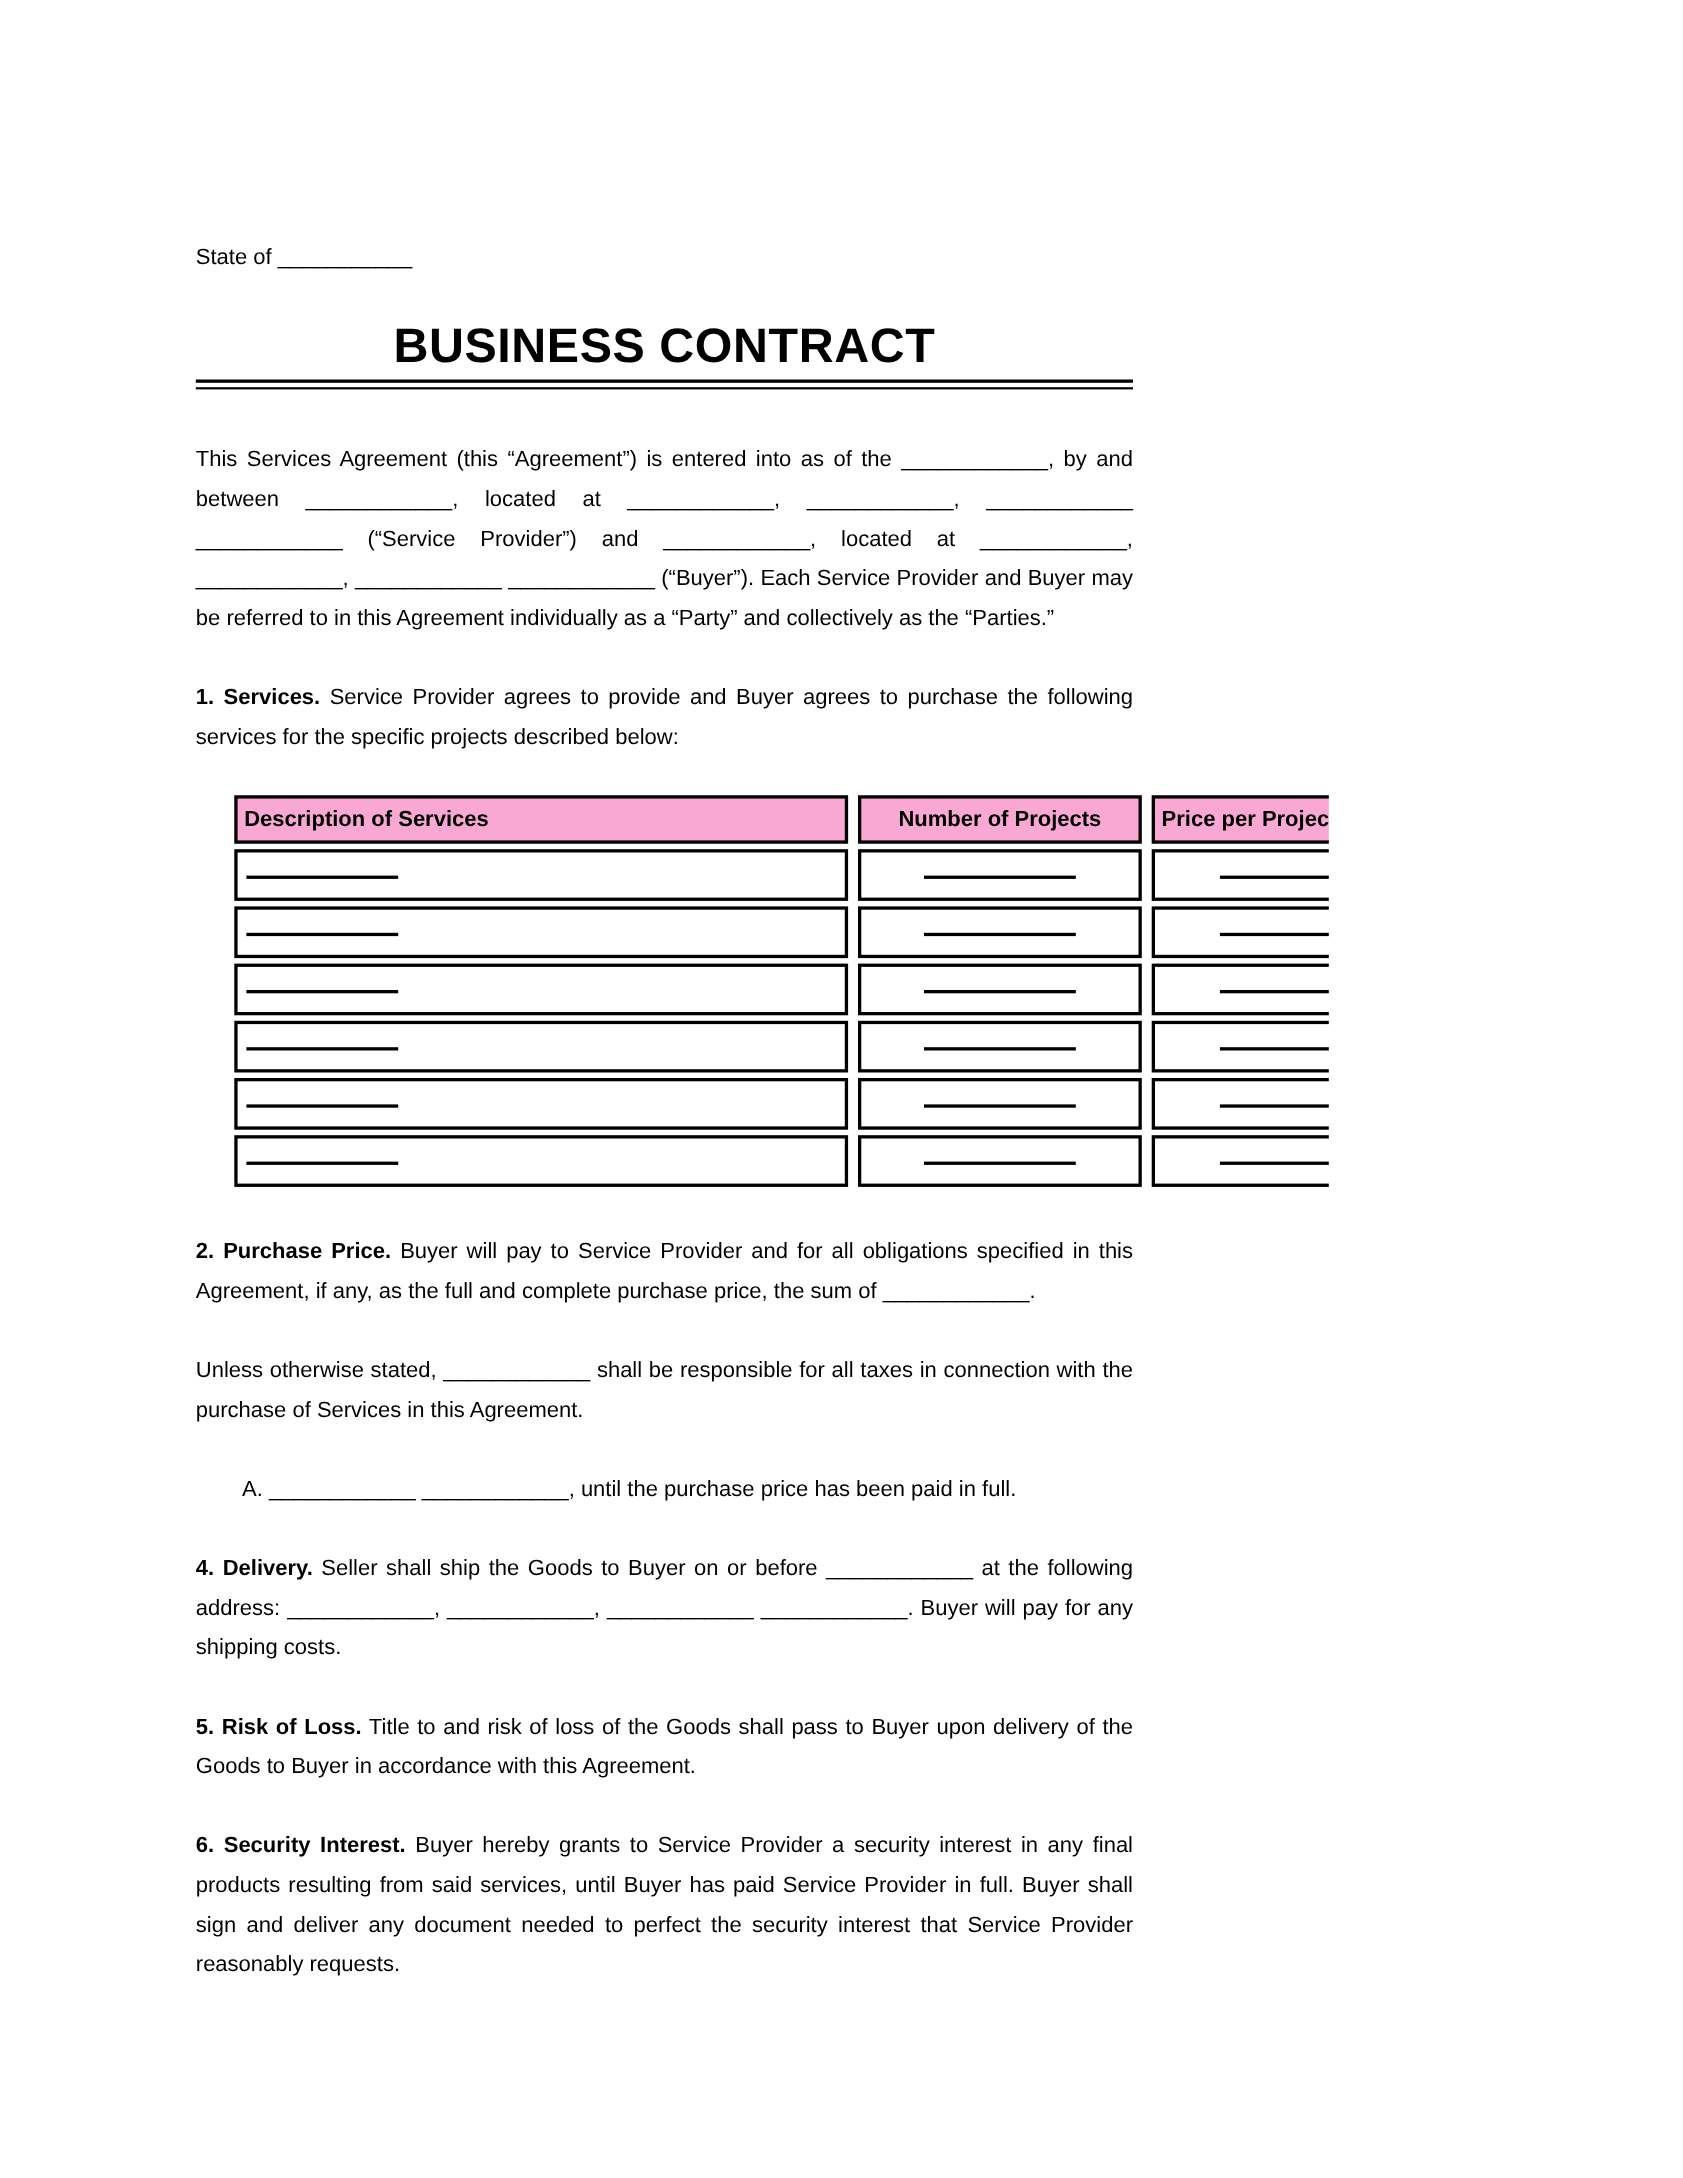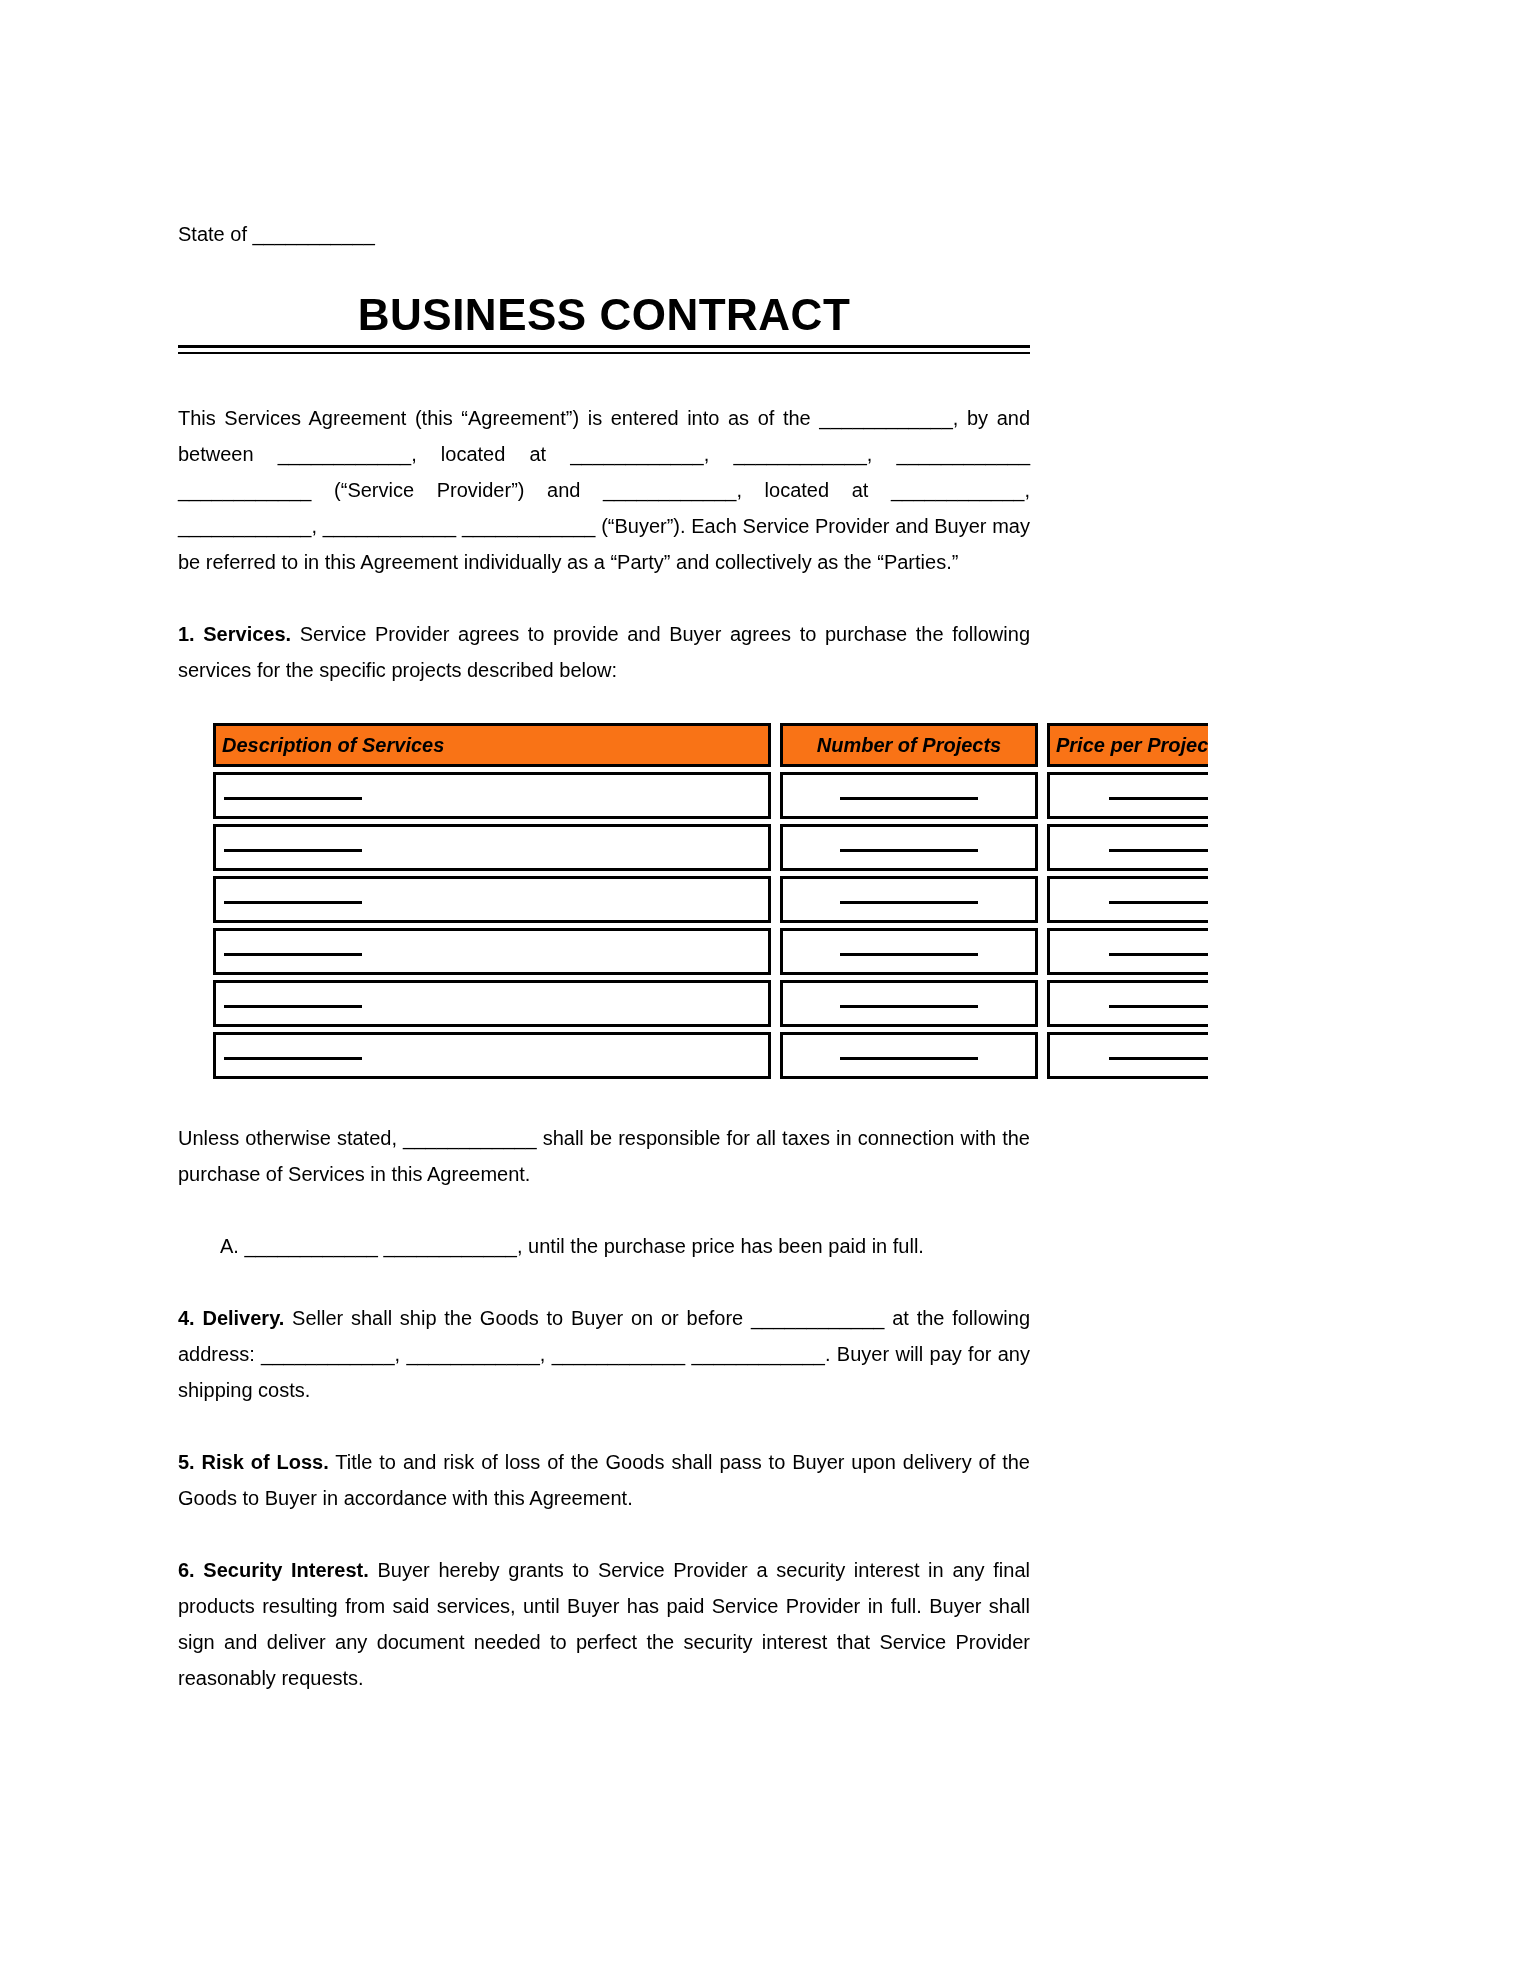--- a/index.html
+++ b/index.html
@@ -55,22 +55,21 @@
     table-layout: fixed;
   }
   table.services th, table.services td {
     border: 3px solid #000;
     font-size: 20px;
   }
   table.services th {
     font-weight: bold;
     line-height: 24px;
     padding: 7px 6px;
-    background: #f97316;
-    font-style: italic;
+    background: #f9a8d4;
   }
   th.col-desc { width: 540px; text-align: left; }
   th.col-num  { width: 240px; text-align: center; }
   th.col-price{ width: 244px; text-align: left; }
   table.services td {
     height: 31px;
     vertical-align: bottom;
     padding: 0 8px 5px 8px;
   }
   td.cell-desc { text-align: left; }
@@ -132,20 +131,21 @@
             <td class="cell-center"><span class="blank"></span></td>
           </tr>
           <tr>
             <td class="cell-desc"><span class="blank"></span></td>
             <td class="cell-center"><span class="blank"></span></td>
             <td class="cell-center"><span class="blank"></span></td>
           </tr>
         </tbody>
     </table>
 
+    <p class="para"><span class="lead">2. Purchase Price.</span><span> Buyer will pay to Service Provider and for all obligations specified in this Agreement, if any, as the full and complete purchase price, the sum of ____________.</span></p>
 
     <p class="para"><span>Unless otherwise stated, ____________ shall be responsible for all taxes in connection with the purchase of Services in this Agreement.</span></p>
 
 
     <p class="para nojustify indented"><span>A. ____________ ____________, until the purchase price has been paid in full.</span></p>
 
     <p class="para"><span class="lead">4. Delivery.</span><span> Seller shall ship the Goods to Buyer on or before ____________ at the following address: ____________, ____________, ____________ ____________. Buyer will pay for any shipping costs.</span></p>
 
     <p class="para"><span class="lead">5. Risk of Loss.</span><span> Title to and risk of loss of the Goods shall pass to Buyer upon delivery of the Goods to Buyer in accordance with this Agreement.</span></p>
 

